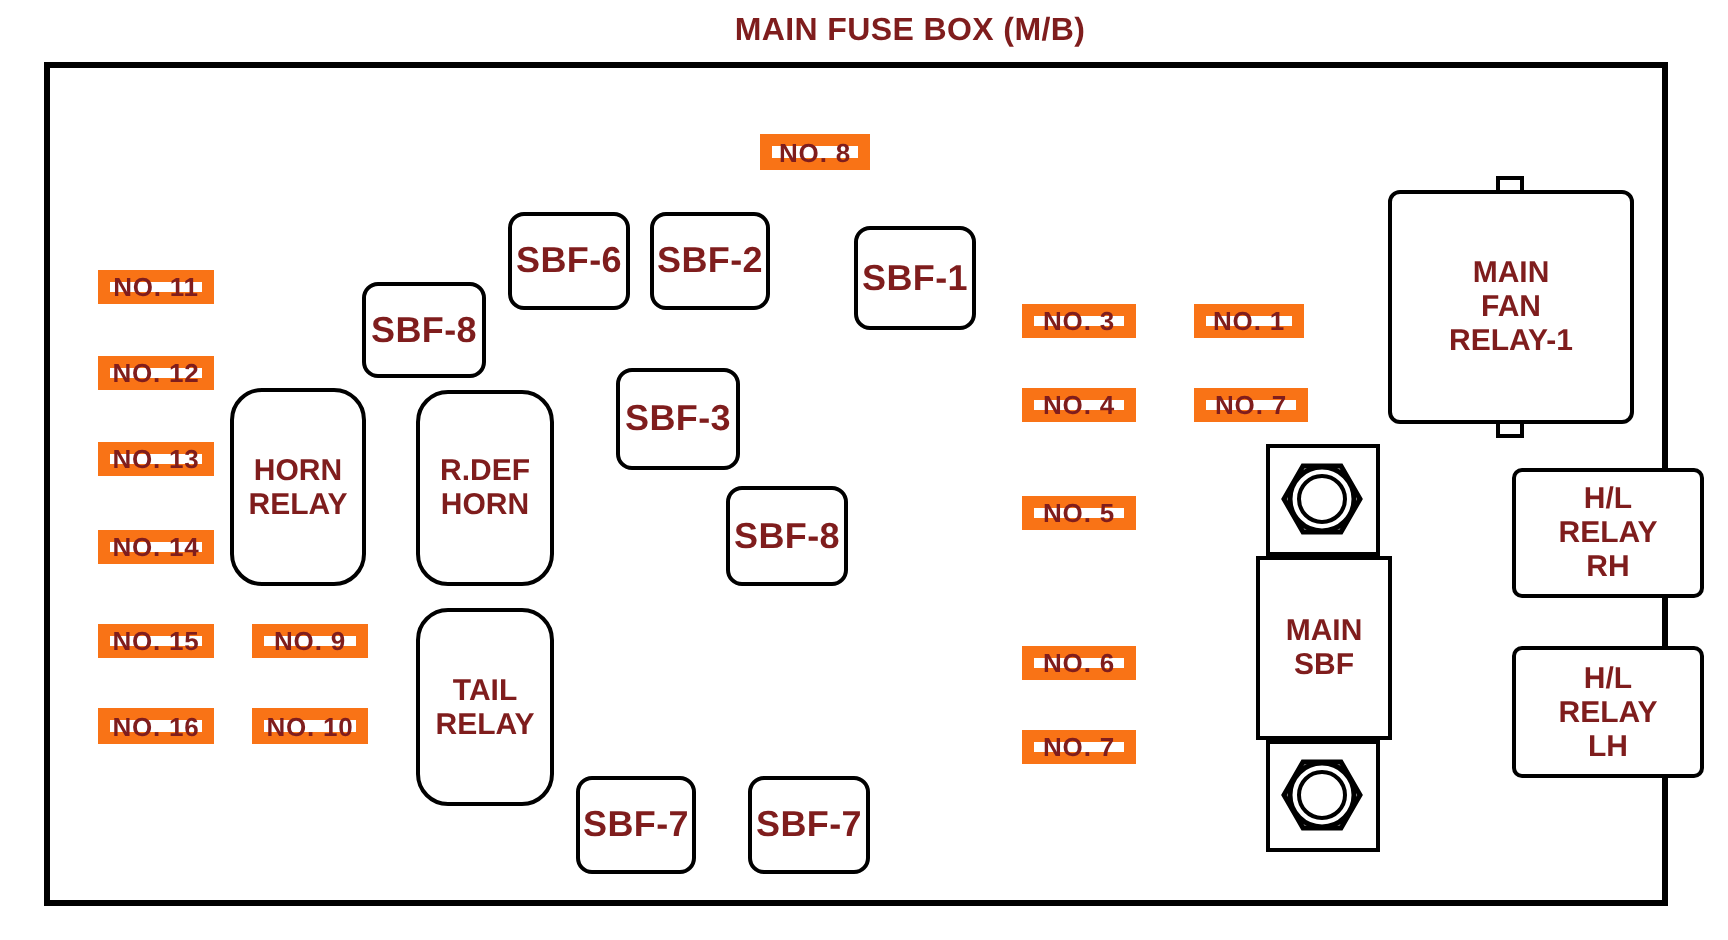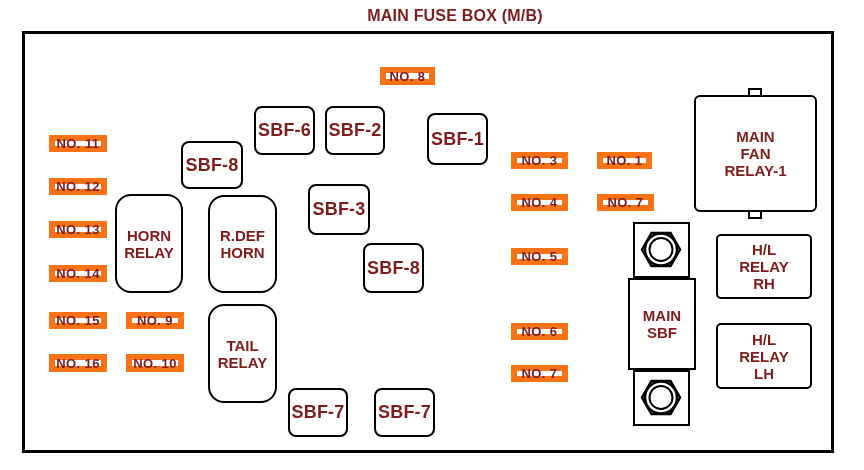--- a/index.html
+++ b/index.html
@@ -25,21 +25,21 @@
     position:absolute; box-sizing:border-box; border:2.5px solid #000; background:#fff;
     border-radius:8px; display:flex; align-items:center; justify-content:center;
     font-size:18px; letter-spacing:0.2px;
   }
   .relay {
     position:absolute; box-sizing:border-box; border:2.5px solid #000; background:#fff;
     border-radius:16px; display:flex; align-items:center; justify-content:center;
     font-size:15px; line-height:17px; text-align:center; white-space:pre-line;
   }
   .relay.sq { border-radius:6px; }
-  .relay.hl { border-radius:5px; }
+  .relay.hl { border-radius:5px;margin-left:40px; }
   .tab {
     position:absolute; box-sizing:border-box; border:2px solid #000; background:#fff;
   }
   .boltrect {
     position:absolute; box-sizing:border-box; border:2.5px solid #000; background:#fff;
   }
   .boltrect svg { position:absolute; left:0; top:0; }
   .sbfbody {
     position:absolute; box-sizing:border-box; border:2.5px solid #000; background:#fff;
     display:flex; align-items:center; justify-content:center;

